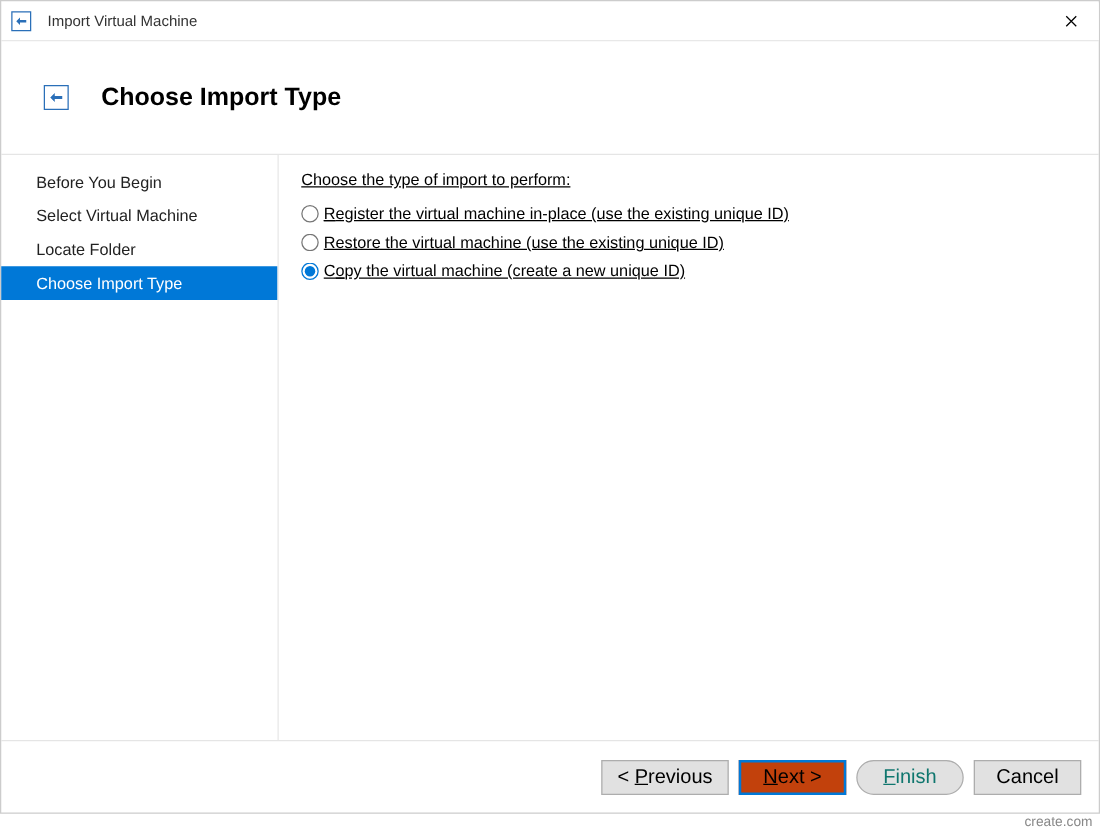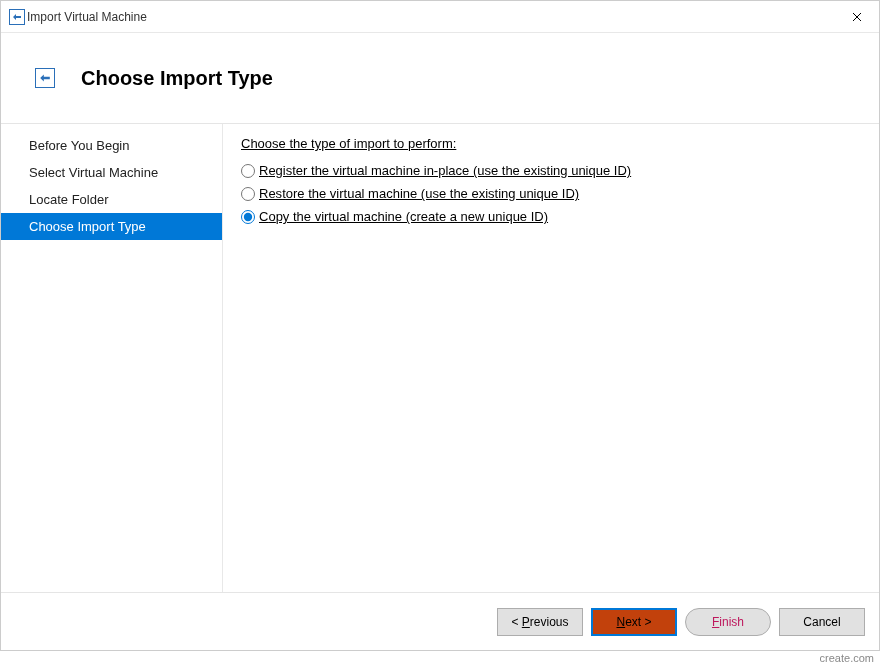--- a/index.html
+++ b/index.html
@@ -9,39 +9,39 @@
       width: 880px;
       height: 666px;
       font-family: "Segoe UI", Tahoma, sans-serif;
       font-size: 12px;
       background: #fff;
       color: #000;
       position: relative;
     }
     .window { width: 880px; height: 651px; border: 1px solid #ccc; display: flex; flex-direction: column; background: #fff; }
     .titlebar { height: 32px; display: flex; align-items: center; justify-content: space-between; padding: 0 0 0 8px; border-bottom: 1px solid #e8e8e8; }
-    .title-left { display: flex; align-items: center; gap: 2px; }
+    .title-left { display: flex; align-items: center; gap: 13px; }
     .app-icon { width: 16px; height: 16px; border: 1px solid #2a6fb8; display: flex; align-items: center; justify-content: center; font-size: 10px; color: #2a6fb8; }
     .title-text { font-size: 12px; color: #333; }
     .close-btn { width: 45px; height: 30px; display: flex; align-items: center; justify-content: center; font-size: 14px; background: #fff; border: none; cursor: pointer; }
     .header { height: 90px; display: flex; align-items: center; padding: 0 20px 0 34px; gap: 26px; }
     .header-icon { width: 20px; height: 20px; border: 1px solid #2a6fb8; display: flex; align-items: center; justify-content: center; font-size: 11px; color: #2a6fb8; }
     .header-title { font-size: 20px; font-weight: 600; color: #000; }
     .body { flex: 1; display: flex; border-top: 1px solid #e5e5e5; }
     .sidebar { width: 221px; padding: 8px 0 0 0; }
     .step { padding: 6px 10px 6px 28px; font-size: 13px; color: #222; cursor: default; }
     .step.active { background: #0078d7; color: #fff; }
     .content { flex: 1; padding: 12px 20px 0 18px; border-left: 1px solid #e8e8e8; text-decoration: underline; }
     .content-label { font-size: 13px; margin-bottom: 12px; }
     .radio-row { display: flex; align-items: center; gap: 4px; margin-bottom: 8px; font-size: 13px; }
     .radio-row input[type="radio"] { width: 14px; height: 14px; margin: 0; accent-color:#0078d7;}
     .footer { height: 58px; display: flex; align-items: center; justify-content: flex-end; gap: 8px; padding: 0 14px; border-top: 1px solid #e5e5e5; }
-    .btn { min-width: 86px; height: 28px; font-size: 12px; padding: 0 12px; background: #e1e1e1; border: 1px solid #adadad; cursor: pointer; }
+    .btn { min-width: 86px; height: 28px; font-size: 16px; padding: 0 12px; background: #e1e1e1; border: 1px solid #adadad; cursor: pointer; }
     .btn.primary { background: #c2410c; border: 2px solid #0078d7; }
-    .btn:disabled { color: #be185d; cursor: default; border-radius: 14px; }
+    .btn:disabled { color: #0f766e; cursor: default; border-radius: 14px; }
     .underline { text-decoration: underline; }
     .watermark { position: absolute; bottom: 2px; right: 6px; font-size: 11px; color: #888; }
   </style>
 </head>
 <body>
 
 <div class="window">
 
   <div class="titlebar">
     <div class="title-left">

